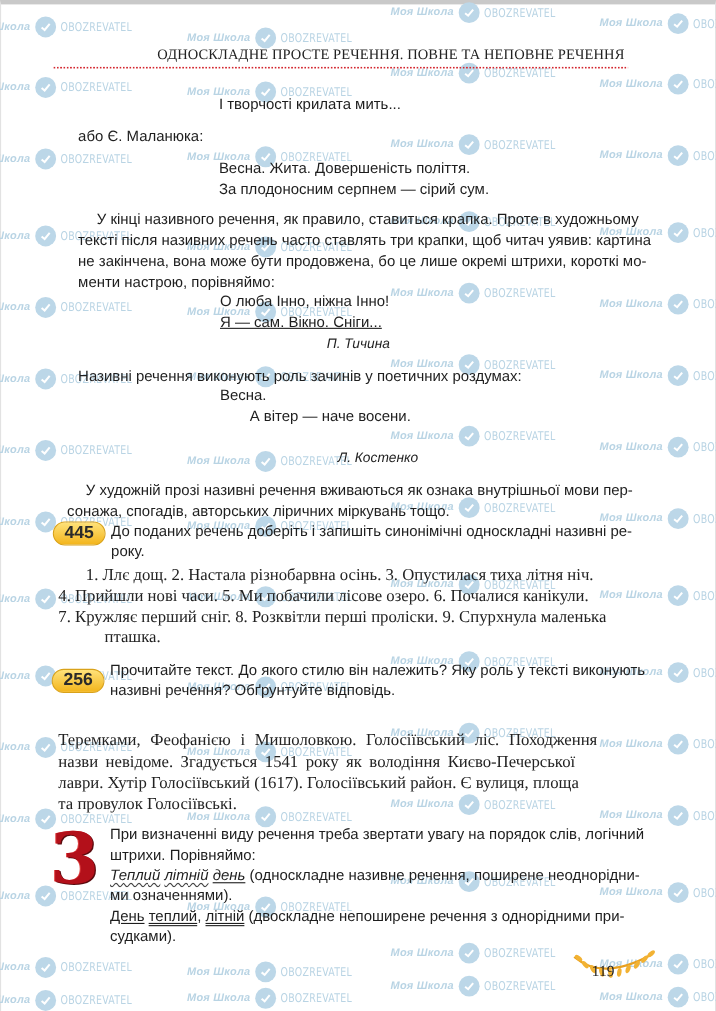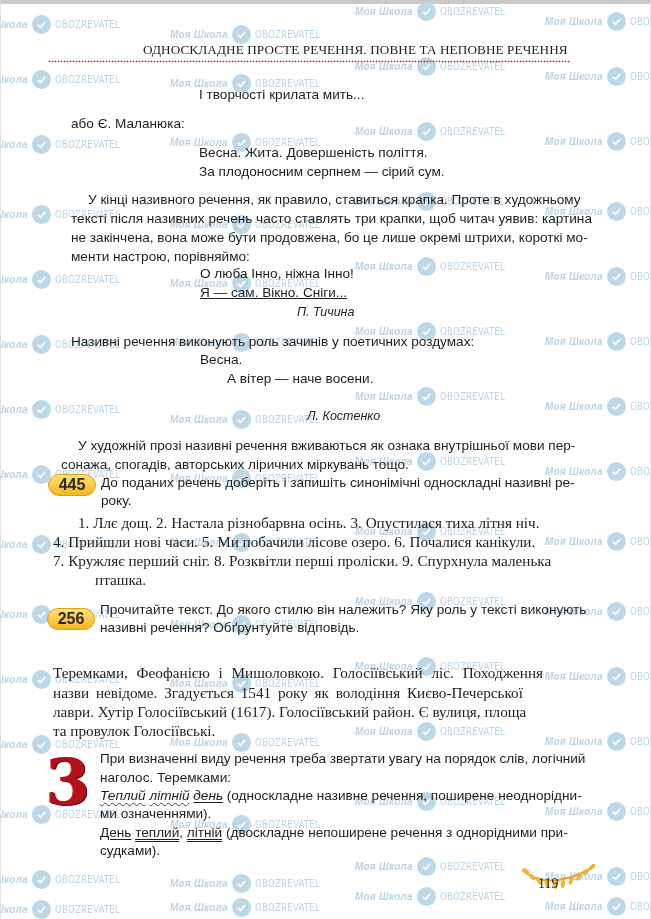--- a/index.html
+++ b/index.html
@@ -644,21 +644,21 @@
   <div class="s" style="left:100px; top:600px;">Прочитайте текст. До якого стилю він належить? Яку роль у тексті виконують</div>
   <div class="s" style="left:100px; top:618px;">називні речення? Обґрунтуйте відповідь.</div>
 
   <div class="serif" style="left:53px; top:663px; word-spacing:5px;">Теремками, Феофанією і Мишоловкою. Голосіївський ліс. Походження</div>
   <div class="serif" style="left:53px; top:683px; word-spacing:3px;">назви невідоме. Згадується 1541 року як володіння Києво-Печерської</div>
   <div class="serif" style="left:53px; top:702px;">лаври. Хутір Голосіївський (1617). Голосіївський район. Є вулиця, площа</div>
   <div class="serif" style="left:53px; top:721px;">та провулок Голосіївські.</div>
 
   <div class="big3">3</div>
   <div class="s" style="left:100px; top:749px;">При визначенні виду речення треба звертати увагу на порядок слів, логічний</div>
-  <div class="s" style="left:100px; top:768px;">наголос. Теремками:</div>
+  <div class="s" style="left:100px; top:768px;">штрихи. Порівняймо:</div>
 
   <div class="s" style="left:100px; top:786px;">
     <span class="it wavy">Теплий</span>
     <span class="it wavy">літній</span>
     <span class="it ul">день</span><span> (односкладне називне речення, поширене неоднорідни-</span>
   </div>
   <div class="s" style="left:100px; top:804px;">ми означеннями).</div>
 
   <div class="s" style="left:100px; top:823px;">
     <span class="ul">День</span>

